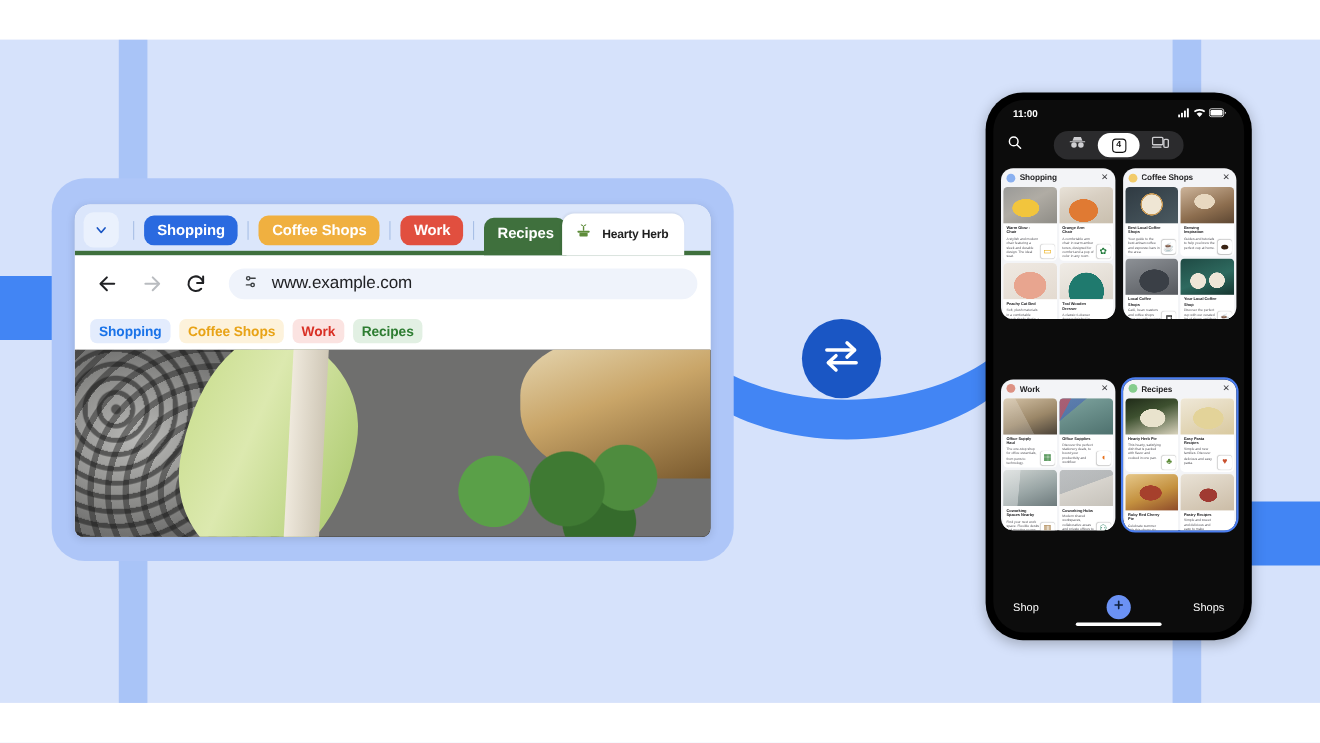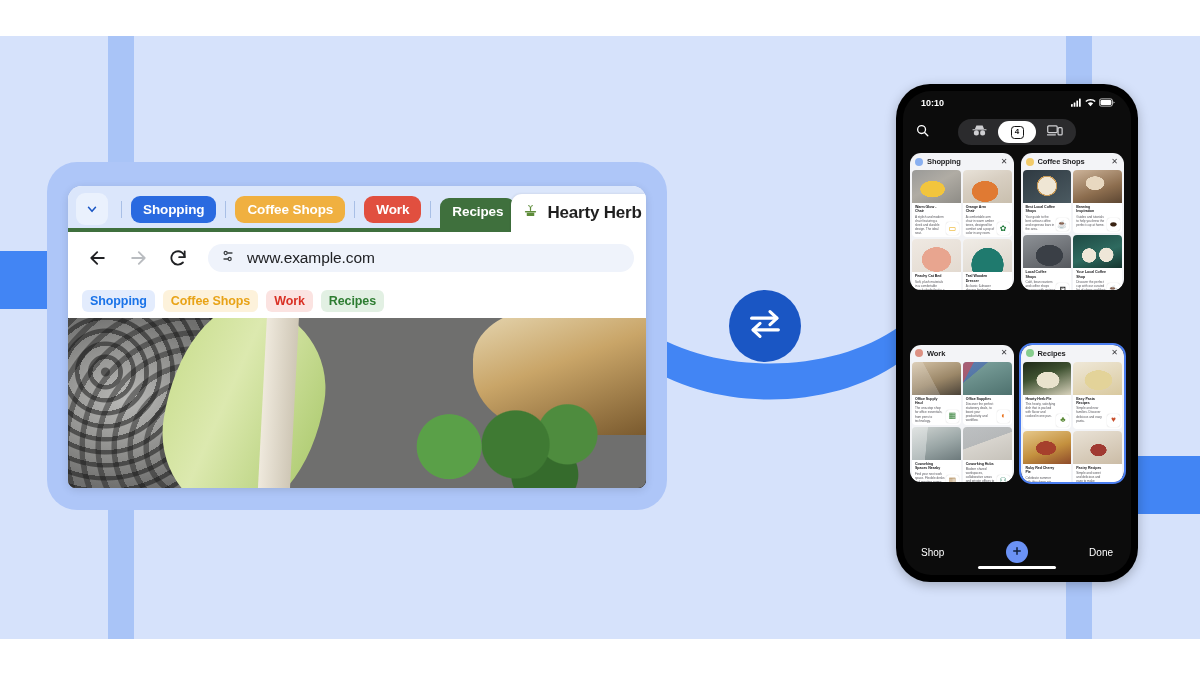--- a/index.html
+++ b/index.html
@@ -139,21 +139,21 @@
     align-items: center;
     gap: 9px;
     padding: 0 14px 0 12px;
     margin-left: -4px;
     flex: 0 0 auto;
     align-self: flex-end;
     z-index: 3;
     box-shadow: -1px -1px 2px rgba(0,0,0,0.05);
   }
   .active-tab .tab-title {
-    font-size: 17px;
+    font-size: 11px;
     font-weight: 700;
     color: #1f1f1f;
     white-space: nowrap;
     letter-spacing: -0.2px;
     text-align: right;
   }
   .group-underline {
     position: absolute;
     left: 0; bottom: 0;
     height: 4px;
@@ -558,21 +558,21 @@
         <line x1="20" y1="15.5" x2="5" y2="15.5"></line>
           <polyline points="9 11.6 4.8 15.5 9 19.4"></polyline>
       </svg>
     </span>
   </div>
 
   <div class="phone-shell">
     <div class="phone-screen">
 
       <div class="status-bar">
-        <span>10:10</span>
+        <span>11:00</span>
         <span class="status-right">
           <span>
             <svg width="11" height="9" viewBox="0 0 14 11" fill="#ffffff">
               <rect x="0" y="7.4" width="2.2" height="3.6" rx=".5"></rect>
               <rect x="3.4" y="5.4" width="2.2" height="5.6" rx=".5"></rect>
               <rect x="6.8" y="3" width="2.2" height="8" rx=".5"></rect>
               <rect x="10.2" y="0.4" width="2.2" height="10.6" rx=".5"></rect>
             </svg>
           </span>
           <span>
@@ -833,20 +833,20 @@
       <div class="phone-bottom">
         <span class="pb-label">Shop</span>
         <span class="pb-plus">
           <span>
             <svg width="12" height="12" viewBox="0 0 24 24" fill="none" stroke="#10213f" stroke-width="3" stroke-linecap="round">
               <line x1="12" y1="5.5" x2="12" y2="18.5"></line>
                 <line x1="5.5" y1="12" x2="18.5" y2="12"></line>
             </svg>
           </span>
         </span>
-        <span class="pb-label">Done</span>
+        <span class="pb-label">Shops</span>
         <span class="home-ind"></span>
       </div>
 
     </div>
   </div>
 
 </div>
 
 </body></html>

